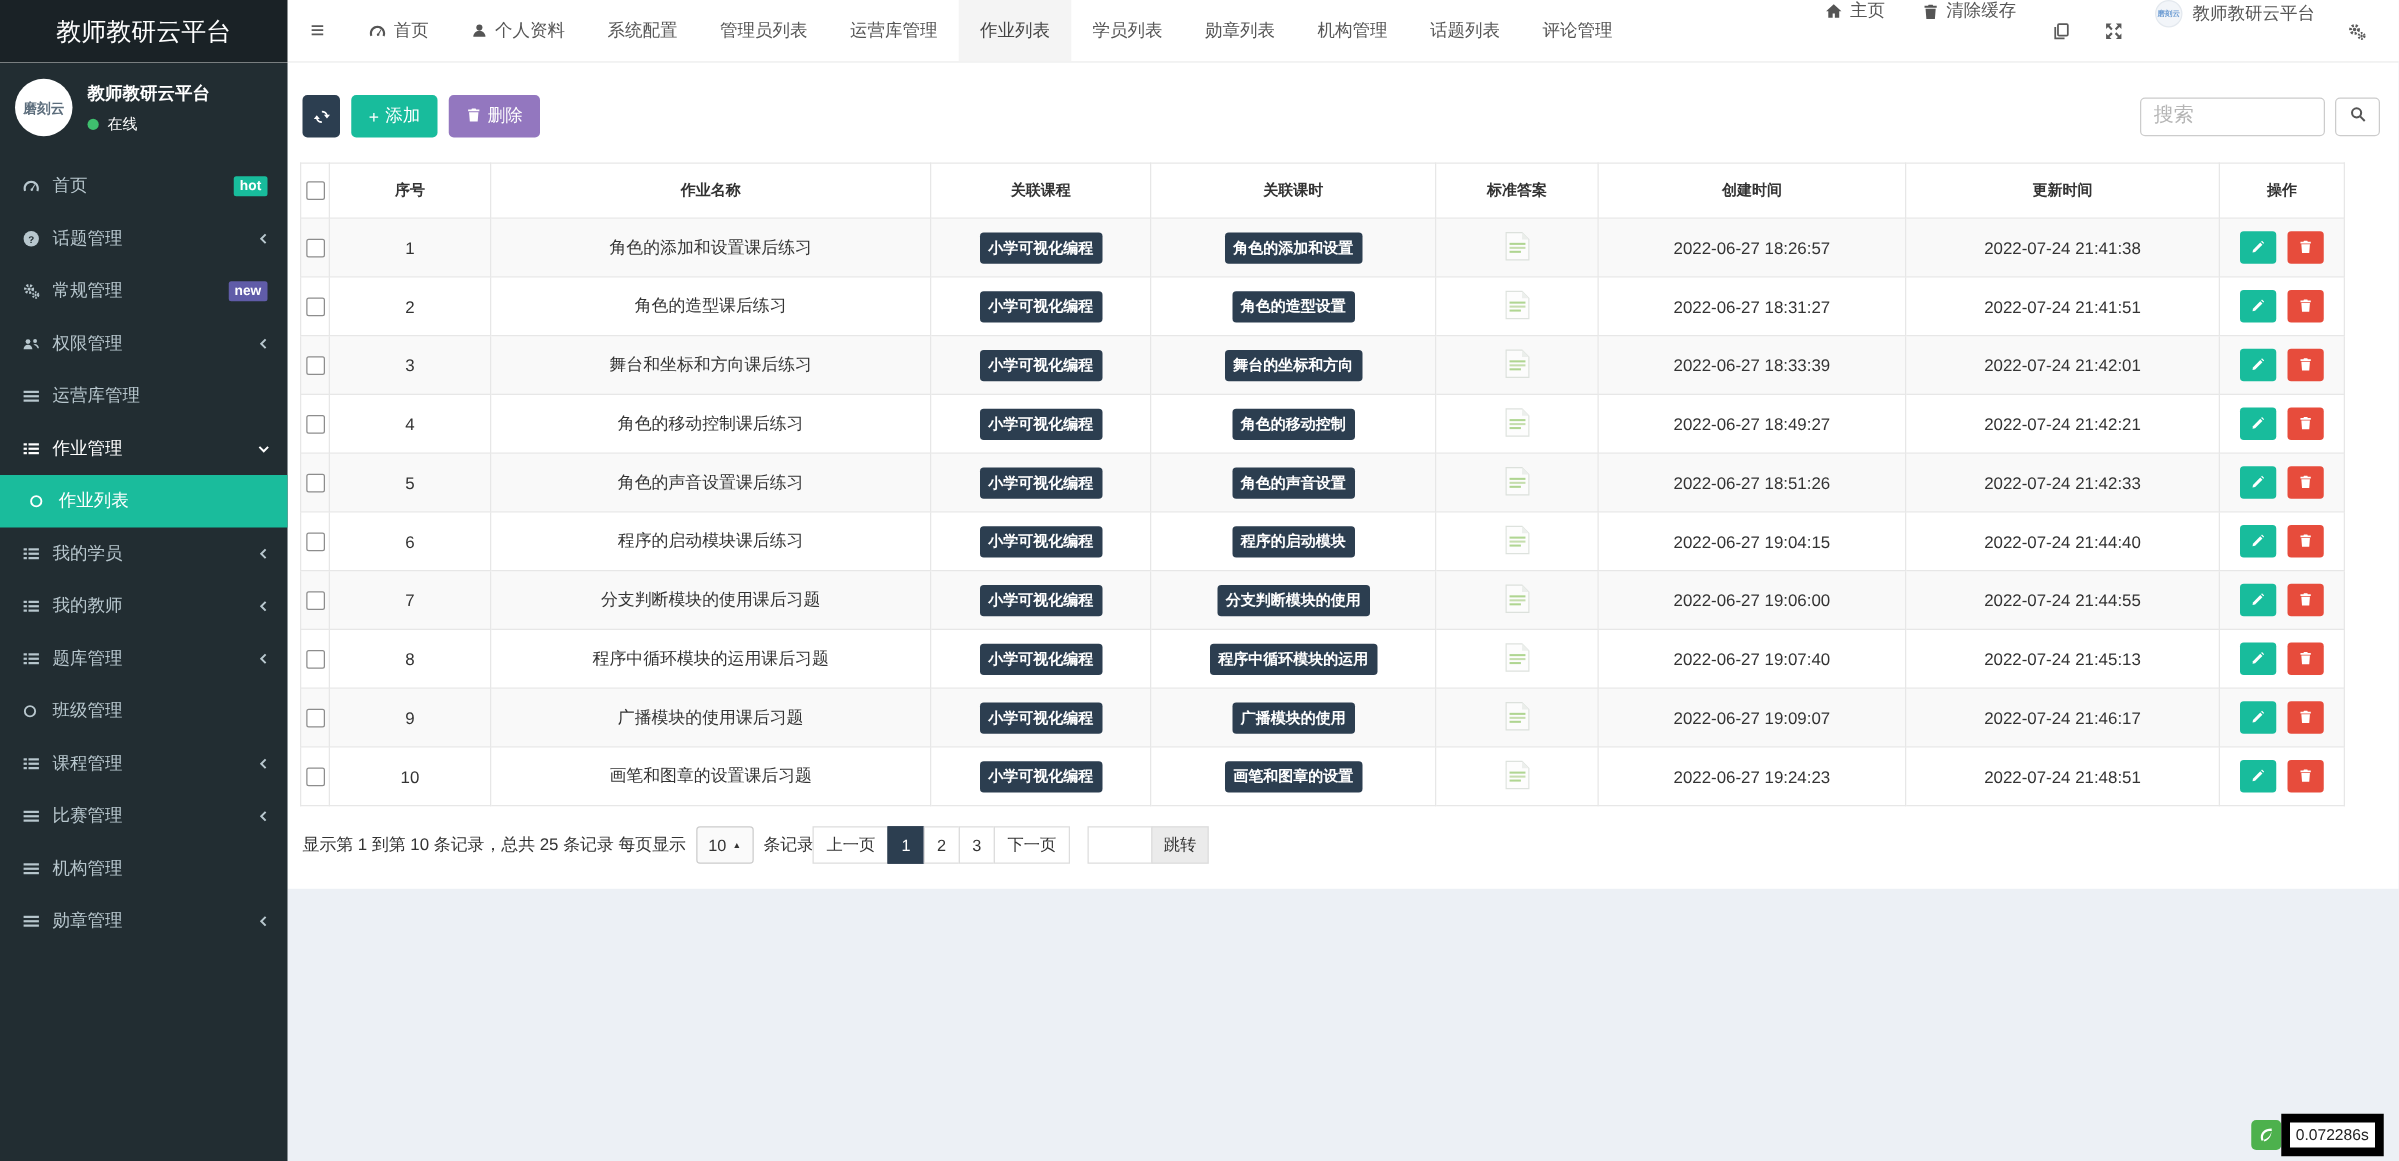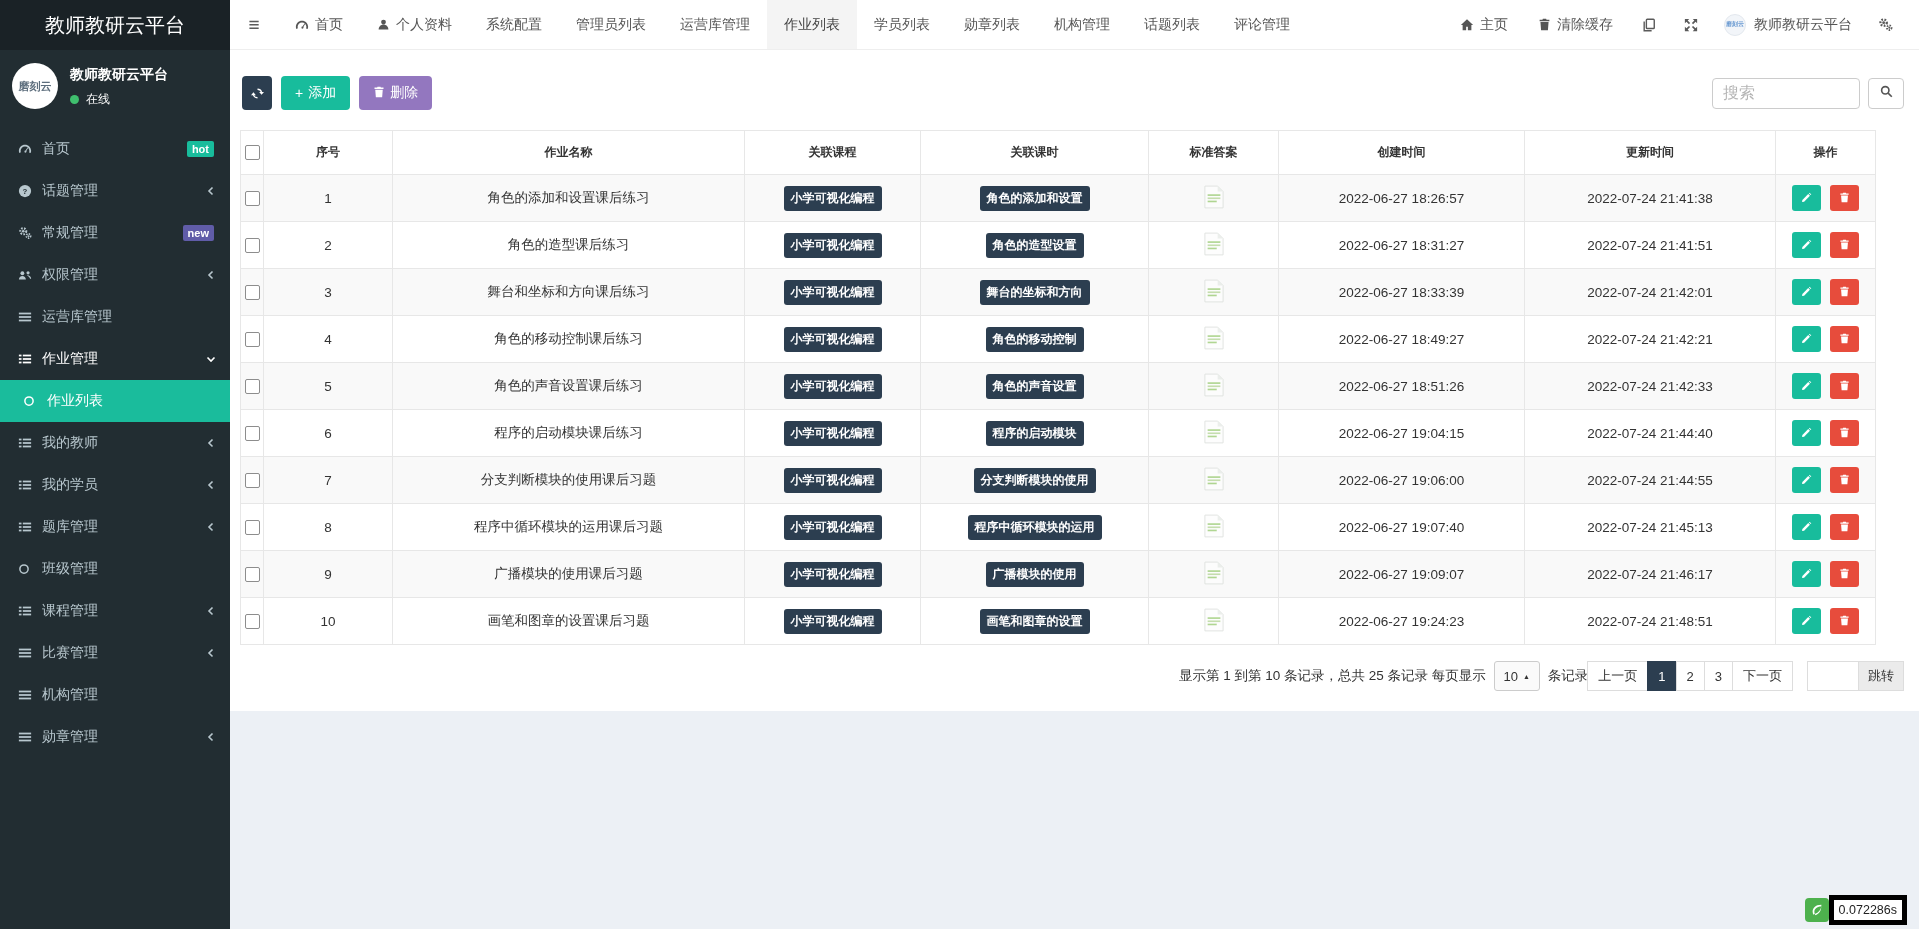--- a/index.html
+++ b/index.html
@@ -7,21 +7,21 @@
   body { font-family:"Liberation Sans","DejaVu Sans",sans-serif; background:#ecf0f5; font-size:14px; color:#333; }
 
   
   .topbar { position:absolute; top:0; left:0; right:0; height:50px; background:#fff; border-bottom:1px solid #eee; z-index:20; display:flex; }
   .logo { width:230px; height:50px; background:#1a2226; color:#fff; font-size:20px; display:flex; align-items:center; justify-content:center; flex:none; cursor:pointer; }
   .nav-left { display:flex; align-items:stretch; flex:1; }
   .hamburger { width:48px; display:flex; align-items:center; justify-content:center; color:#5a5a5a; font-size:19px; cursor:pointer; }
   .nav-item { display:flex; align-items:center; gap:6px; padding:0 17px; color:#565656; cursor:pointer; white-space:nowrap; }
   .nav-item.active { background:#f4f4f4; color:#444; }
   .nav-item .ni-icon { display:inline-flex; color:#555; }
-  .nav-right { display:flex; align-items:center; padding-right:14px; gap:4px; }
+  .nav-right { display:flex; align-items:flex-start; padding-right:14px; gap:4px; }
   .nav-right .nav-item { padding:0 13px; }
   .icon-btn { padding:0 12px; height:50px; display:flex; align-items:center; color:#5a5a5a; cursor:pointer; }
   .mini-avatar { width:22px; height:22px; border-radius:50%; background:#f2f5f9; border:1px solid #e3e8ee; color:#6b9bd2; font-size:6px; display:flex; align-items:center; justify-content:center; font-weight:bold; }
   .account { display:flex; align-items:center; gap:8px; padding:0 10px; cursor:pointer; color:#555; }
 
   
   .sidebar { position:absolute; top:50px; left:0; bottom:0; width:230px; background:#222d32; z-index:10; }
   .user-panel { display:flex; gap:12px; padding:13px 12px; align-items:flex-start; }
   .avatar { width:46px; height:46px; border-radius:50%; background:#fff; color:#5c6d7c; font-size:11px; font-weight:bold; display:flex; align-items:center; justify-content:center; flex:none; }
   .user-meta { padding-top:3px; }
@@ -63,35 +63,35 @@
   td { height:47px; font-size:13.5px; color:#333; }
   tbody tr:nth-child(odd) { background:#f9f9f9; }
   .checkbox { width:15px; height:15px; border:1.5px solid #8d8d8d; border-radius:2px; background:#fff; display:inline-block; vertical-align:middle; cursor:pointer; }
   .tag { display:inline-block; background:#2c3e50; color:#fff; font-size:12px; font-weight:bold; padding:4px 7px; border-radius:3px; white-space:nowrap; }
   .doc-icon { display:inline-flex; opacity:0.85; cursor:pointer; }
   .op-btn { width:29px; height:26px; border:none; border-radius:3px; color:#fff; display:inline-flex; align-items:center; justify-content:center; cursor:pointer; }
   .op-edit { background:#18bc9c; margin-right:5px; }
   .op-del { background:#e74c3c; }
 
   
-  .table-footer { display:flex; justify-content:flex-end; align-items:center; padding:16px 15px 0 12px; }
+  .table-footer { display:flex; justify-content:flex-start; align-items:center; padding:16px 15px 0 12px; }
   .summary { display:flex; align-items:center; gap:8px; font-size:13.5px; color:#333; }
   .pagesize { height:30px; min-width:46px; border:1px solid #ccc; border-radius:3px; background:#fafafa; display:inline-flex; align-items:center; justify-content:center; gap:5px; padding:0 7px; cursor:pointer; font-size:13px; }
   .caret-up { font-size:7px; color:#333; }
   .pager { display:flex; align-items:center; }
   .page-btn { min-width:28px; height:30px; padding:0 10px; background:#fff; border:1px solid #ddd; margin-left:-1px; font-size:13px; color:#333; display:inline-flex; align-items:center; justify-content:center; cursor:pointer; font-family:inherit; }
   .page-btn.active { background:#2c3e50; border-color:#2c3e50; color:#fff; }
   .jump-wrap { display:flex; margin-left:14px; }
   .jump-input { width:52px; height:30px; border:1px solid #ddd; padding:0 6px; font-family:inherit; }
   .jump-btn { height:30px; padding:0 9px; background:#ebebeb; border:1px solid #ddd; margin-left:-1px; font-size:13px; color:#333; cursor:pointer; font-family:inherit; }
 
   
   .speed { position:absolute; right:12px; bottom:4px; display:flex; align-items:center; z-index:30; }
   .speed-icon { width:24px; height:24px; border-radius:4px; background:#4db14d; display:flex; align-items:center; justify-content:center; }
-  .speed-text { background:#fff; border:5px solid #000000; padding:3px 5px; font-size:12.5px; color:#222; }
+  .speed-text { background:#fff; border:7px solid #000000; padding:3px 5px; font-size:12.5px; color:#222; }
 </style>
 </head>
 <body>
 
 <div class="topbar">
   <div class="logo">教师教研云平台</div>
   <div class="nav-left">
     <div class="hamburger">≡</div>
     <div style="display:flex;align-items:stretch;">
 
@@ -327,41 +327,41 @@
         <span class="si-icon">
           <svg viewBox="0 0 16 16" width="14" height="14" fill="currentColor">
             <rect x="1" y="3" width="3" height="2"></rect>
             <rect x="5.5" y="3" width="9.5" height="2"></rect>
             <rect x="1" y="7" width="3" height="2"></rect>
             <rect x="5.5" y="7" width="9.5" height="2"></rect>
             <rect x="1" y="11" width="3" height="2"></rect>
             <rect x="5.5" y="11" width="9.5" height="2"></rect>
           </svg>
         </span>
-        <span class="si-label">我的教师</span>
+        <span class="si-label">我的学员</span>
 
         <span class="chev chev-left">
           <svg width="10" height="10" viewBox="0 0 10 10" fill="none" stroke="currentColor" stroke-width="1.6">
             <path d="M6.5 1.5 3 5l3.5 3.5"></path>
           </svg>
         </span>
       </div>
 
       <div class="side-item">
         <span class="si-icon">
           <svg viewBox="0 0 16 16" width="14" height="14" fill="currentColor">
             <rect x="1" y="3" width="3" height="2"></rect>
             <rect x="5.5" y="3" width="9.5" height="2"></rect>
             <rect x="1" y="7" width="3" height="2"></rect>
             <rect x="5.5" y="7" width="9.5" height="2"></rect>
             <rect x="1" y="11" width="3" height="2"></rect>
             <rect x="5.5" y="11" width="9.5" height="2"></rect>
           </svg>
         </span>
-        <span class="si-label">我的学员</span>
+        <span class="si-label">我的教师</span>
 
         <span class="chev chev-left">
           <svg width="10" height="10" viewBox="0 0 10 10" fill="none" stroke="currentColor" stroke-width="1.6">
             <path d="M6.5 1.5 3 5l3.5 3.5"></path>
           </svg>
         </span>
       </div>
 
       <div class="side-item">
         <span class="si-icon">

